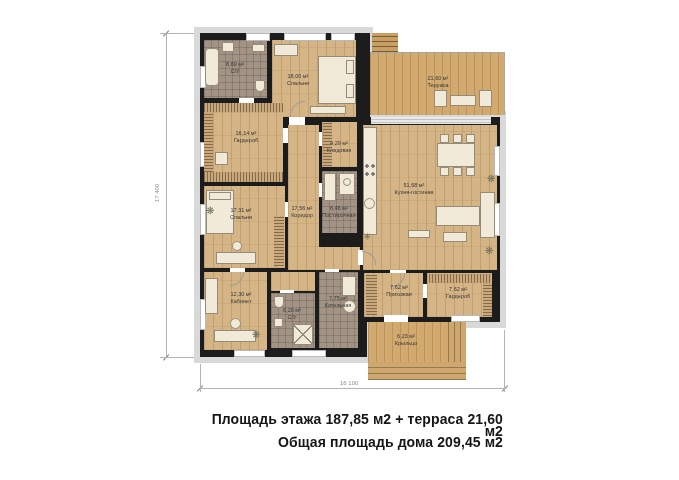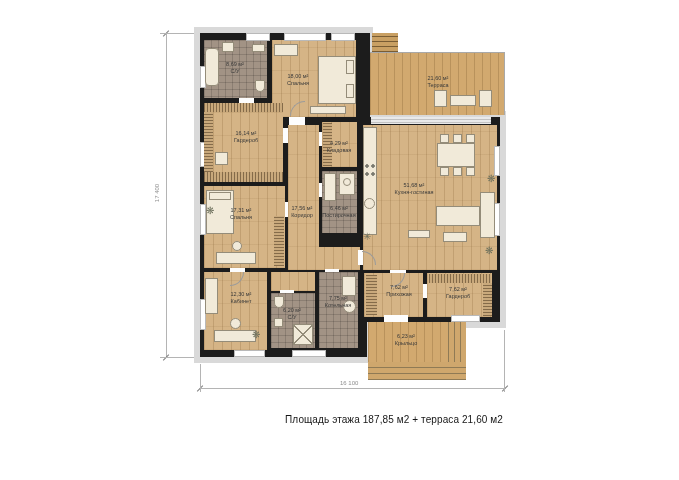--- a/index.html
+++ b/index.html
@@ -38,21 +38,21 @@
   .cross{background-image:linear-gradient(45deg,transparent 48%,#948c79 48% 52%,transparent 52%),
                           linear-gradient(-45deg,transparent 48%,#948c79 48% 52%,transparent 52%);}
   .plant{color:#6d705c;font-size:10px;line-height:10px;}
   
   .lbl{font-size:5.5px;line-height:1.3;color:#3a3a3a;text-align:center;white-space:nowrap;
        transform:translate(-50%,-50%);}
   .lbl .nm{display:block;}
   .dim{background:#b4b4b4;}
   .dimtxt{font-size:6px;color:#8f8f8f;white-space:nowrap;}
   .tick{width:8px;height:1px;background:#7c7c7c;transform:rotate(-45deg);}
-  .summary{font-size:10px;line-height:11.5px;color:#161616;text-align:right;letter-spacing:.1px;}
+  .summary{font-size:14px;line-height:11.5px;color:#161616;text-align:right;letter-spacing:.1px;font-weight:bold;}
 </style>
 </head>
 <body>
 
 <div id="canvas">
 
   <div class="abs trim" style="left:194px;top:27px;width:179px;height:336px;"></div>
   <div class="abs trim" style="left:360px;top:111px;width:146px;height:217px;"></div>
 
   <div class="abs wall" style="left:200px;top:33px;width:167px;height:324px;"></div>
@@ -254,15 +254,16 @@
 
   <div class="abs dim" style="left:200px;top:388px;width:305px;height:1px;"></div>
   <div class="abs tick" style="left:196px;top:388px;"></div>
   <div class="abs tick" style="left:501px;top:388px;"></div>
   <div class="abs dim" style="left:200px;top:364px;width:1px;height:28px;"></div>
   <div class="abs dim" style="left:504px;top:330px;width:1px;height:62px;"></div>
   <div class="abs dimtxt" style="left:340px;top:380px;">16 100</div>
 
   <div class="abs summary" style="left:203px;top:414px;width:300px;">
     <div>Площадь этажа 187,85 м2 + терраса 21,60 м2</div>
+    <div>Общая площадь дома 209,45 м2</div>
   </div>
 
 </div>
 
 </body></html>

